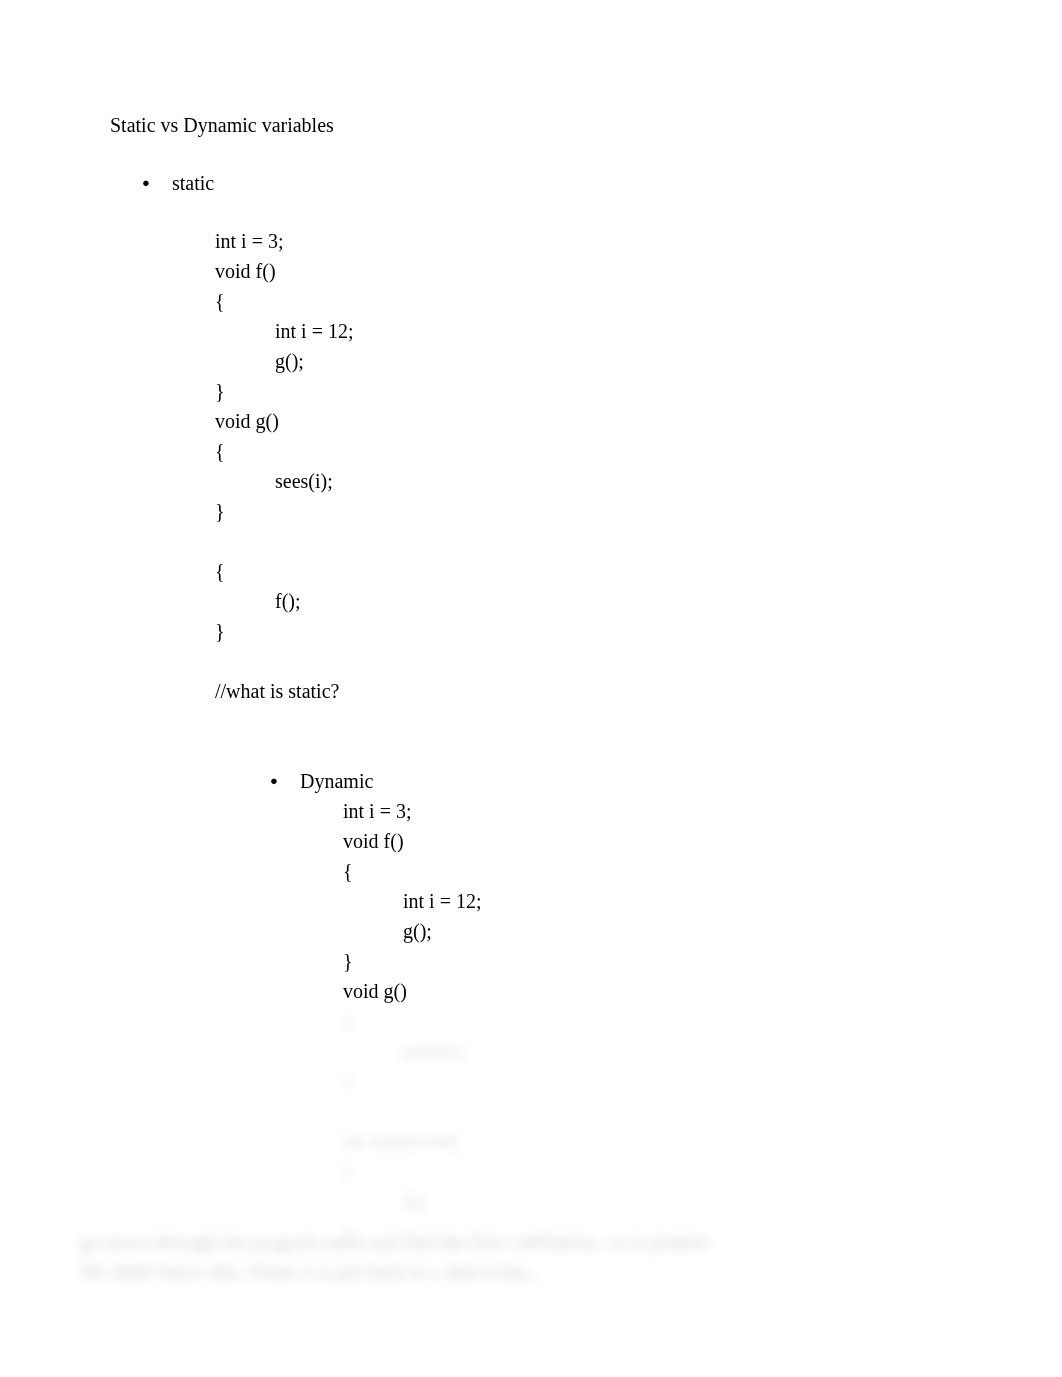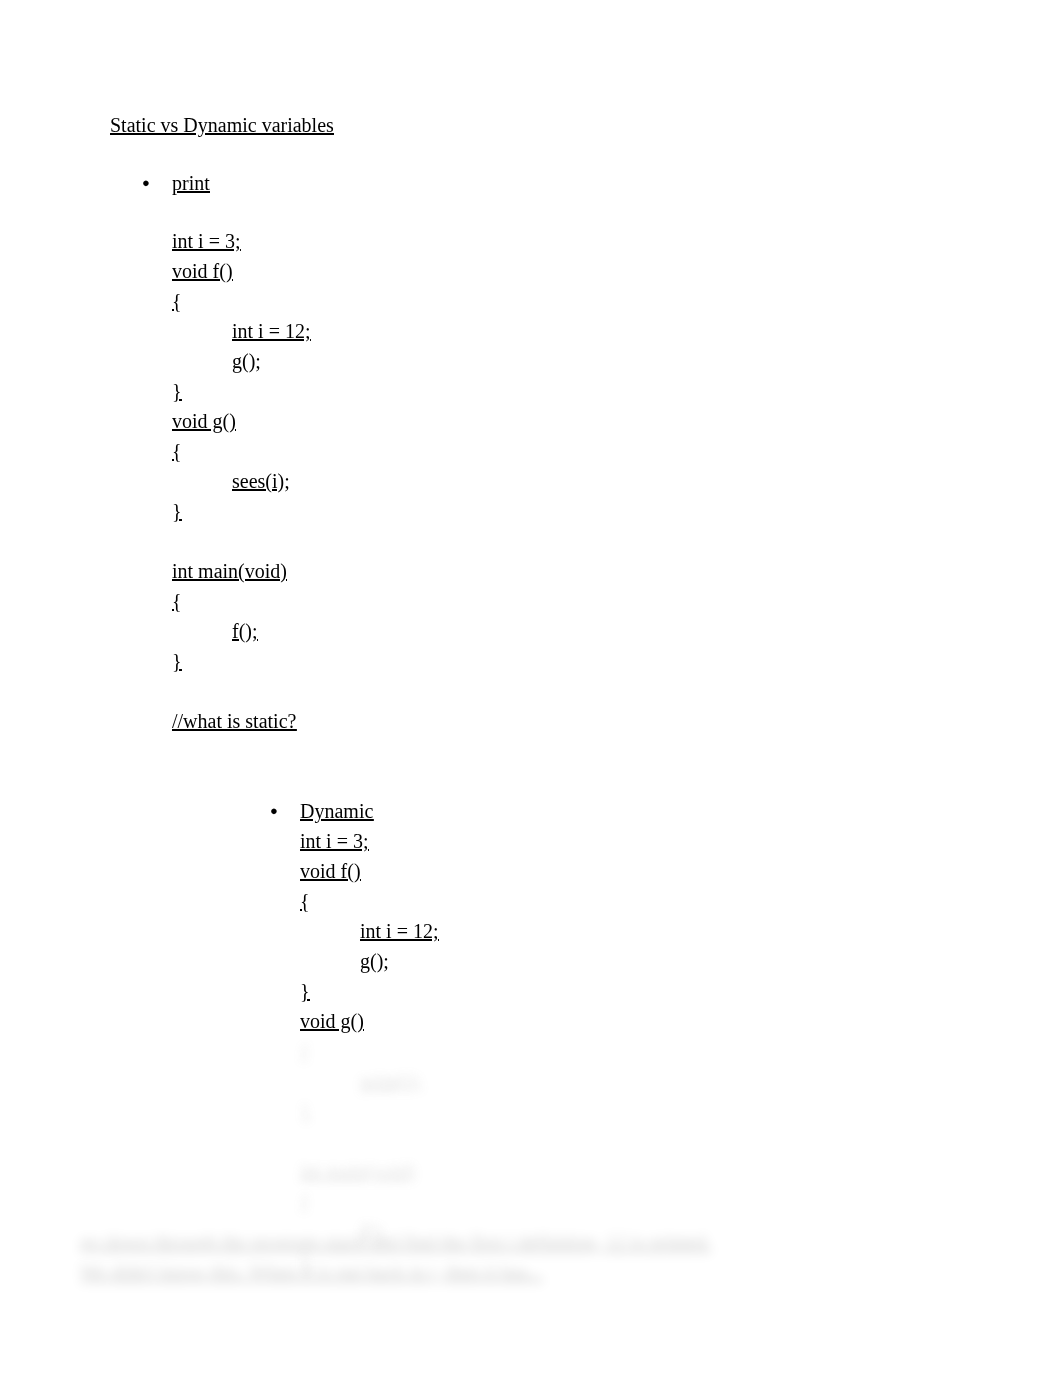--- a/index.html
+++ b/index.html
@@ -1,19 +1,18 @@
 <!DOCTYPE html>
 <html><head>
   <meta charset="utf-8">
   <style>
     * {
       margin: 0;
       padding: 0;
       box-sizing: border-box;
-      text-decoration: underline;
     }
     body {
       width: 1062px;
       height: 1377px;
       background: #ffffff;
       font-family: "Times New Roman", Times, serif;
       font-size: 20px;
       color: #000000;
       position: relative;
       padding: 110px 100px 50px 110px;
@@ -37,20 +36,21 @@
       top: 0;
       font-size: 13px;
       line-height: 30px;
     }
     .code-block {
       margin-top: 28px;
       margin-left: 62px;
     }
     .code-line {
       white-space: pre;
+      margin-left: 43px;
     }
     .indent1 {
       padding-left: 60px;
     }
     .spacer {
       height: 30px;
     }
     .small-spacer {
       height: 30px;
     }
@@ -91,37 +91,36 @@
       opacity: 0.2;
     }
   </style>
 </head>
 <body>
 
 <div class="title">Static vs Dynamic variables</div>
 
 <ul class="bullet-list">
   <li>
-    <span>print</span>
+    <span>static</span>
   </li>
 </ul>
 
 <div class="code-block">
   <div class="code-line">int i = 3;</div>
   <div class="code-line">void f()</div>
   <div class="code-line">{</div>
   <div class="code-line indent1">int i = 12;</div>
   <div class="code-line indent1">g();</div>
   <div class="code-line">}</div>
   <div class="code-line">void g()</div>
   <div class="code-line">{</div>
   <div class="code-line indent1">sees(i);</div>
   <div class="code-line">}</div>
   <div class="spacer"></div>
-  <div class="code-line">int main(void)</div>
   <div class="code-line">{</div>
   <div class="code-line indent1">f();</div>
   <div class="code-line">}</div>
   <div class="spacer"></div>
   <div class="code-line">//what is static?</div>
   <div class="small-spacer"></div>
 </div>
 
 <ul class="nested-list">
   <li>

